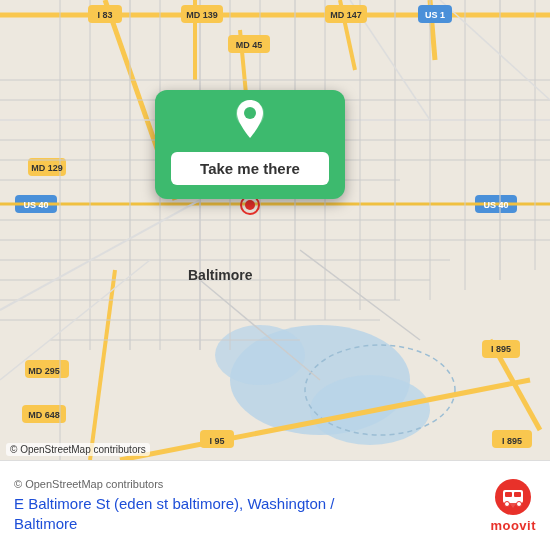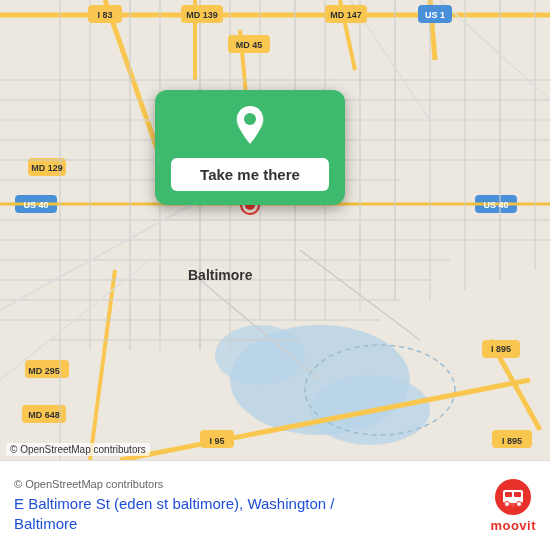--- a/index.html
+++ b/index.html
@@ -28,21 +28,21 @@
     }
 
     
     #popup-card {
       position: absolute;
       top: 90px;
       left: 155px;
       width: 190px;
       background: #3dba6e;
       border-radius: 12px;
-      padding: 12px 16px 14px;
+      padding: 6px 16px 14px;
       display: flex;
       flex-direction: column;
       align-items: center;
       box-shadow: 0 4px 14px rgba(0,0,0,0.35);
       z-index: 10;
     }
 
     #pin-icon {
       width: 46px;
       height: 46px;

